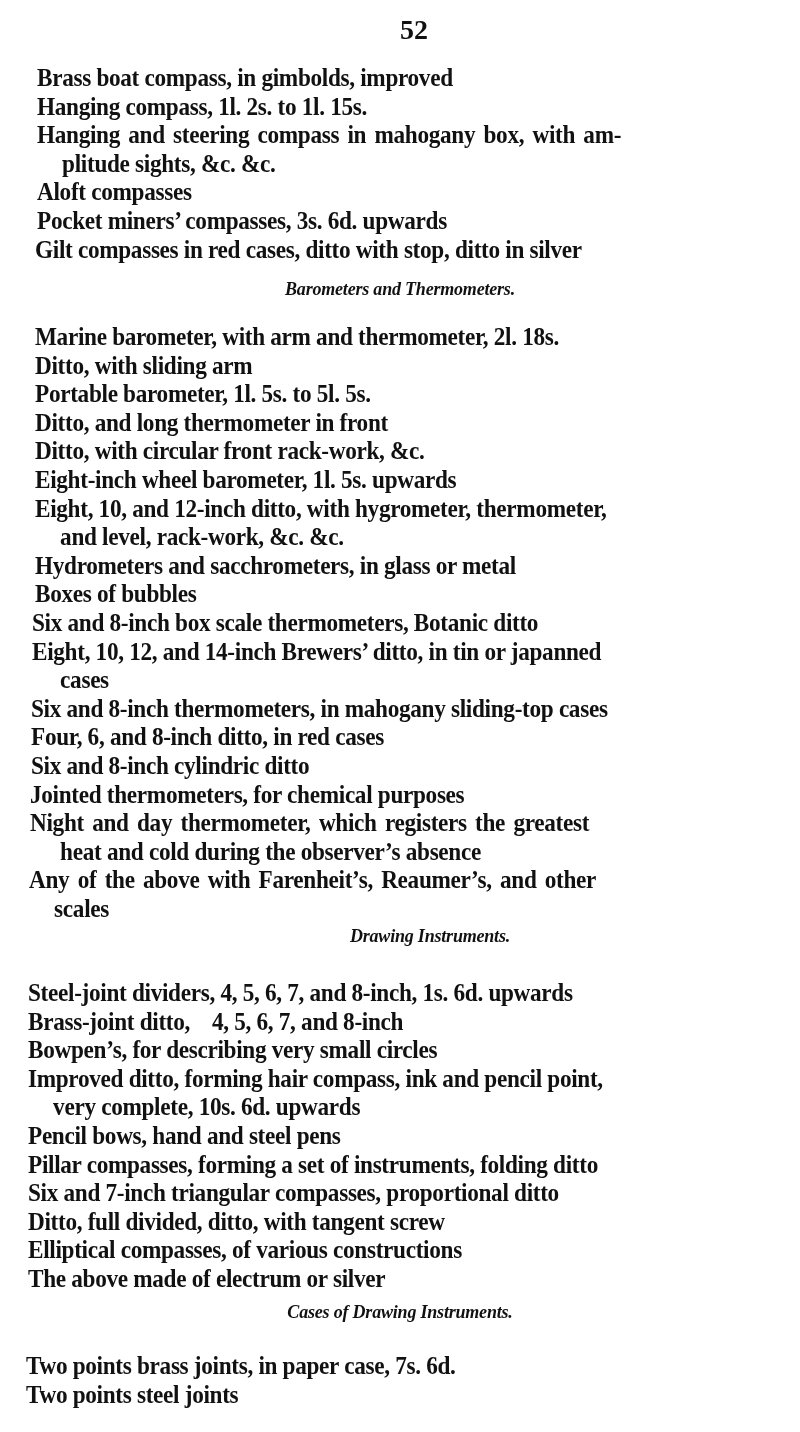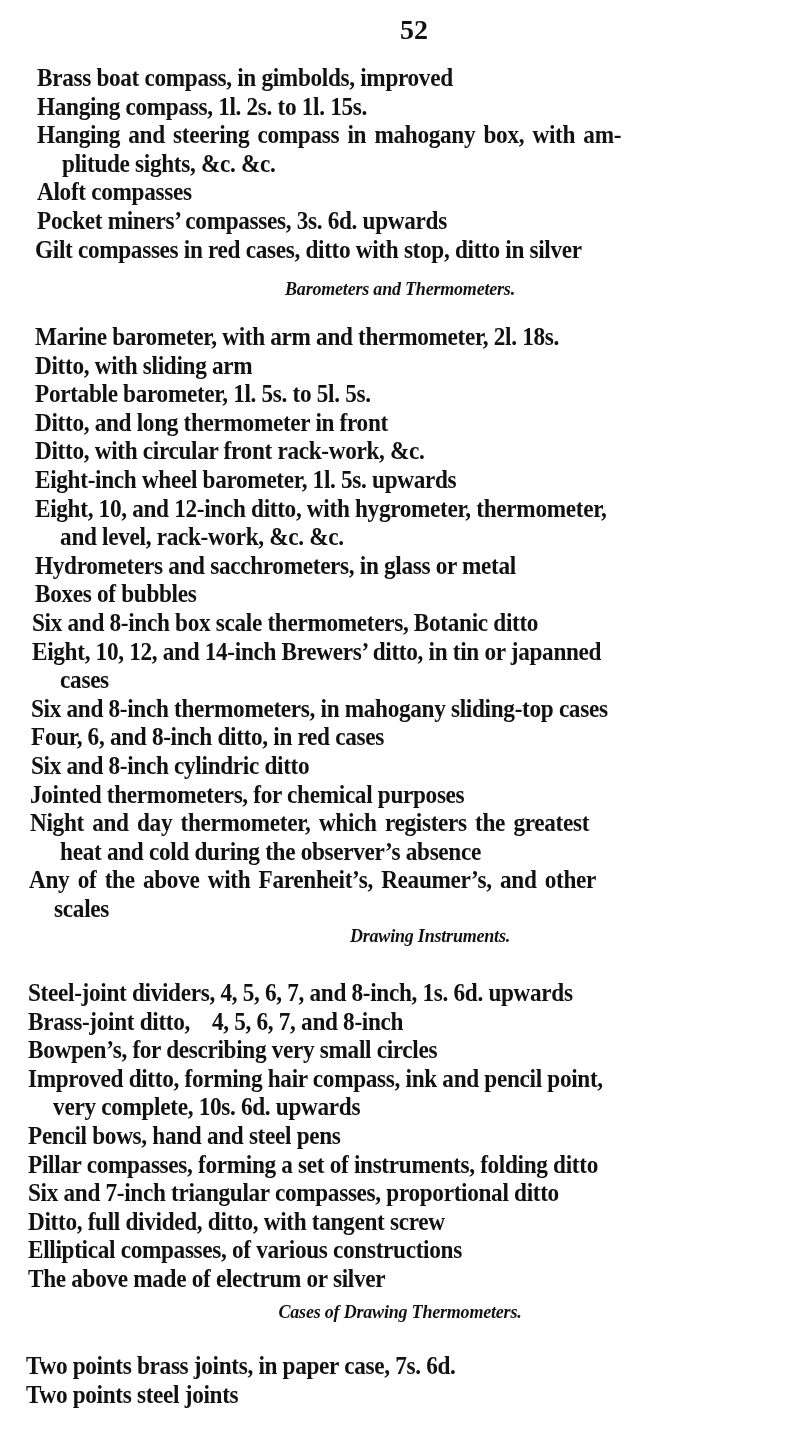--- a/index.html
+++ b/index.html
@@ -63,17 +63,17 @@
   <div class="line">Improved ditto, forming hair compass, ink and pencil point,</div>
   <div class="line cont">very complete, 10s. 6d. upwards</div>
   <div class="line">Pencil bows, hand and steel pens</div>
   <div class="line">Pillar compasses, forming a set of instruments, folding ditto</div>
   <div class="line">Six and 7-inch triangular compasses, proportional ditto</div>
   <div class="line">Ditto, full divided, ditto, with tangent screw</div>
   <div class="line">Elliptical compasses, of various constructions</div>
   <div class="line">The above made of electrum or silver</div>
 </div>
 
-<div class="heading block" style="top:1302px;">Cases of Drawing Thermometers.</div>
+<div class="heading block" style="top:1302px;">Cases of Drawing Instruments.</div>
 <div class="block" style="top:1352px; left:26px;">
   <div class="line">Two points brass joints, in paper case, 7s. 6d.</div>
   <div class="line">Two points steel joints</div>
 </div>
 
 </body></html>

